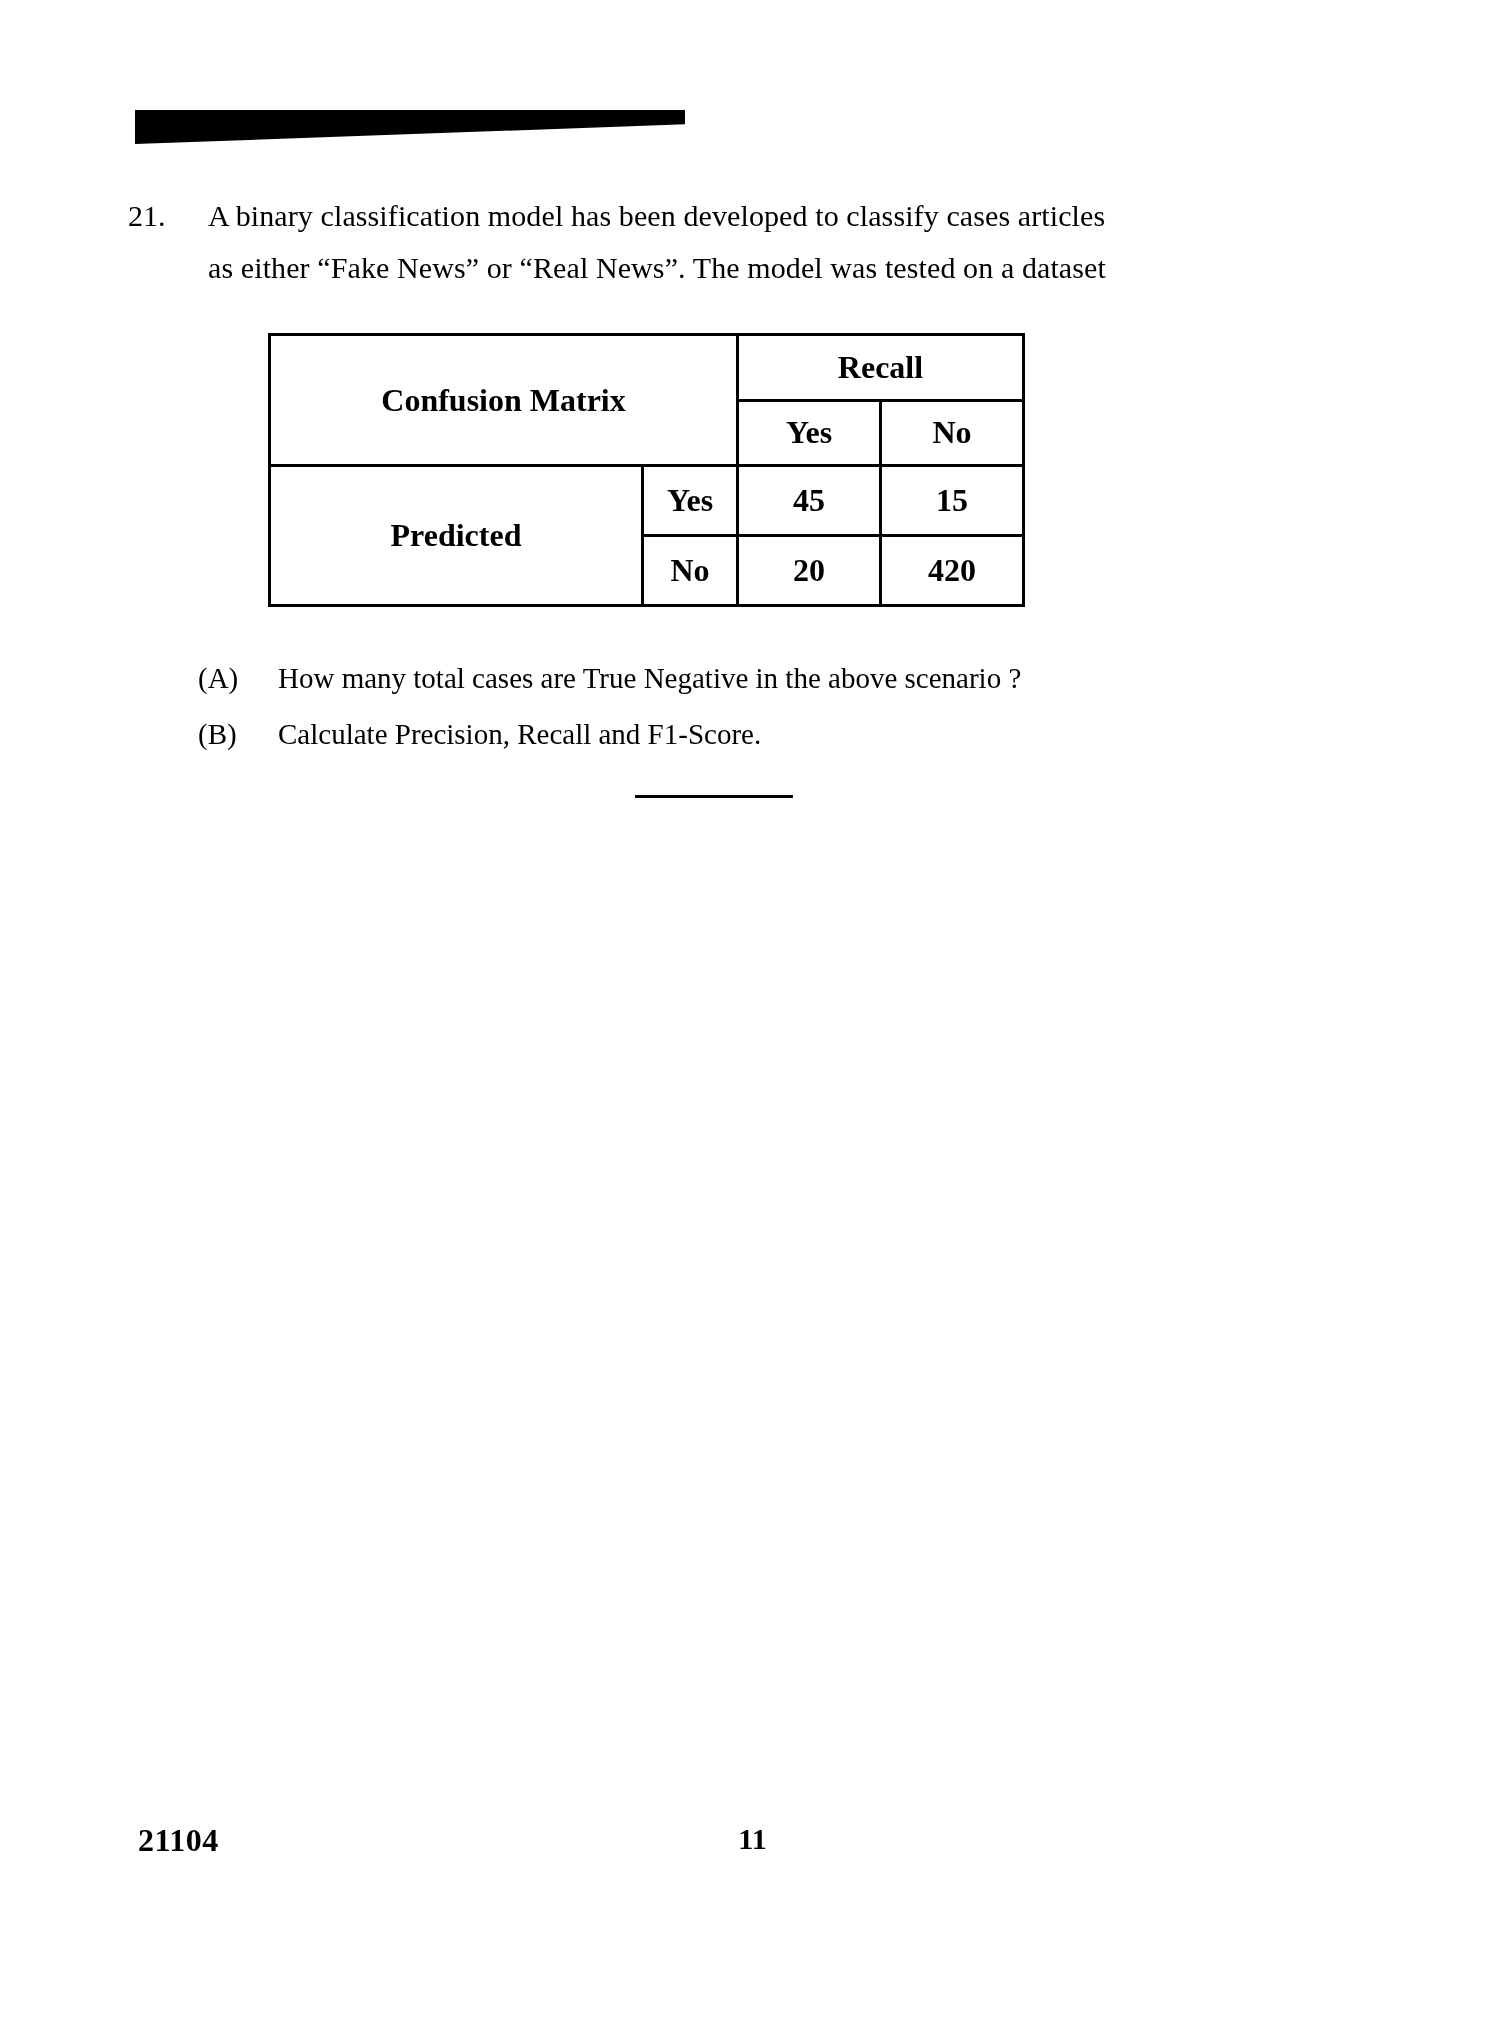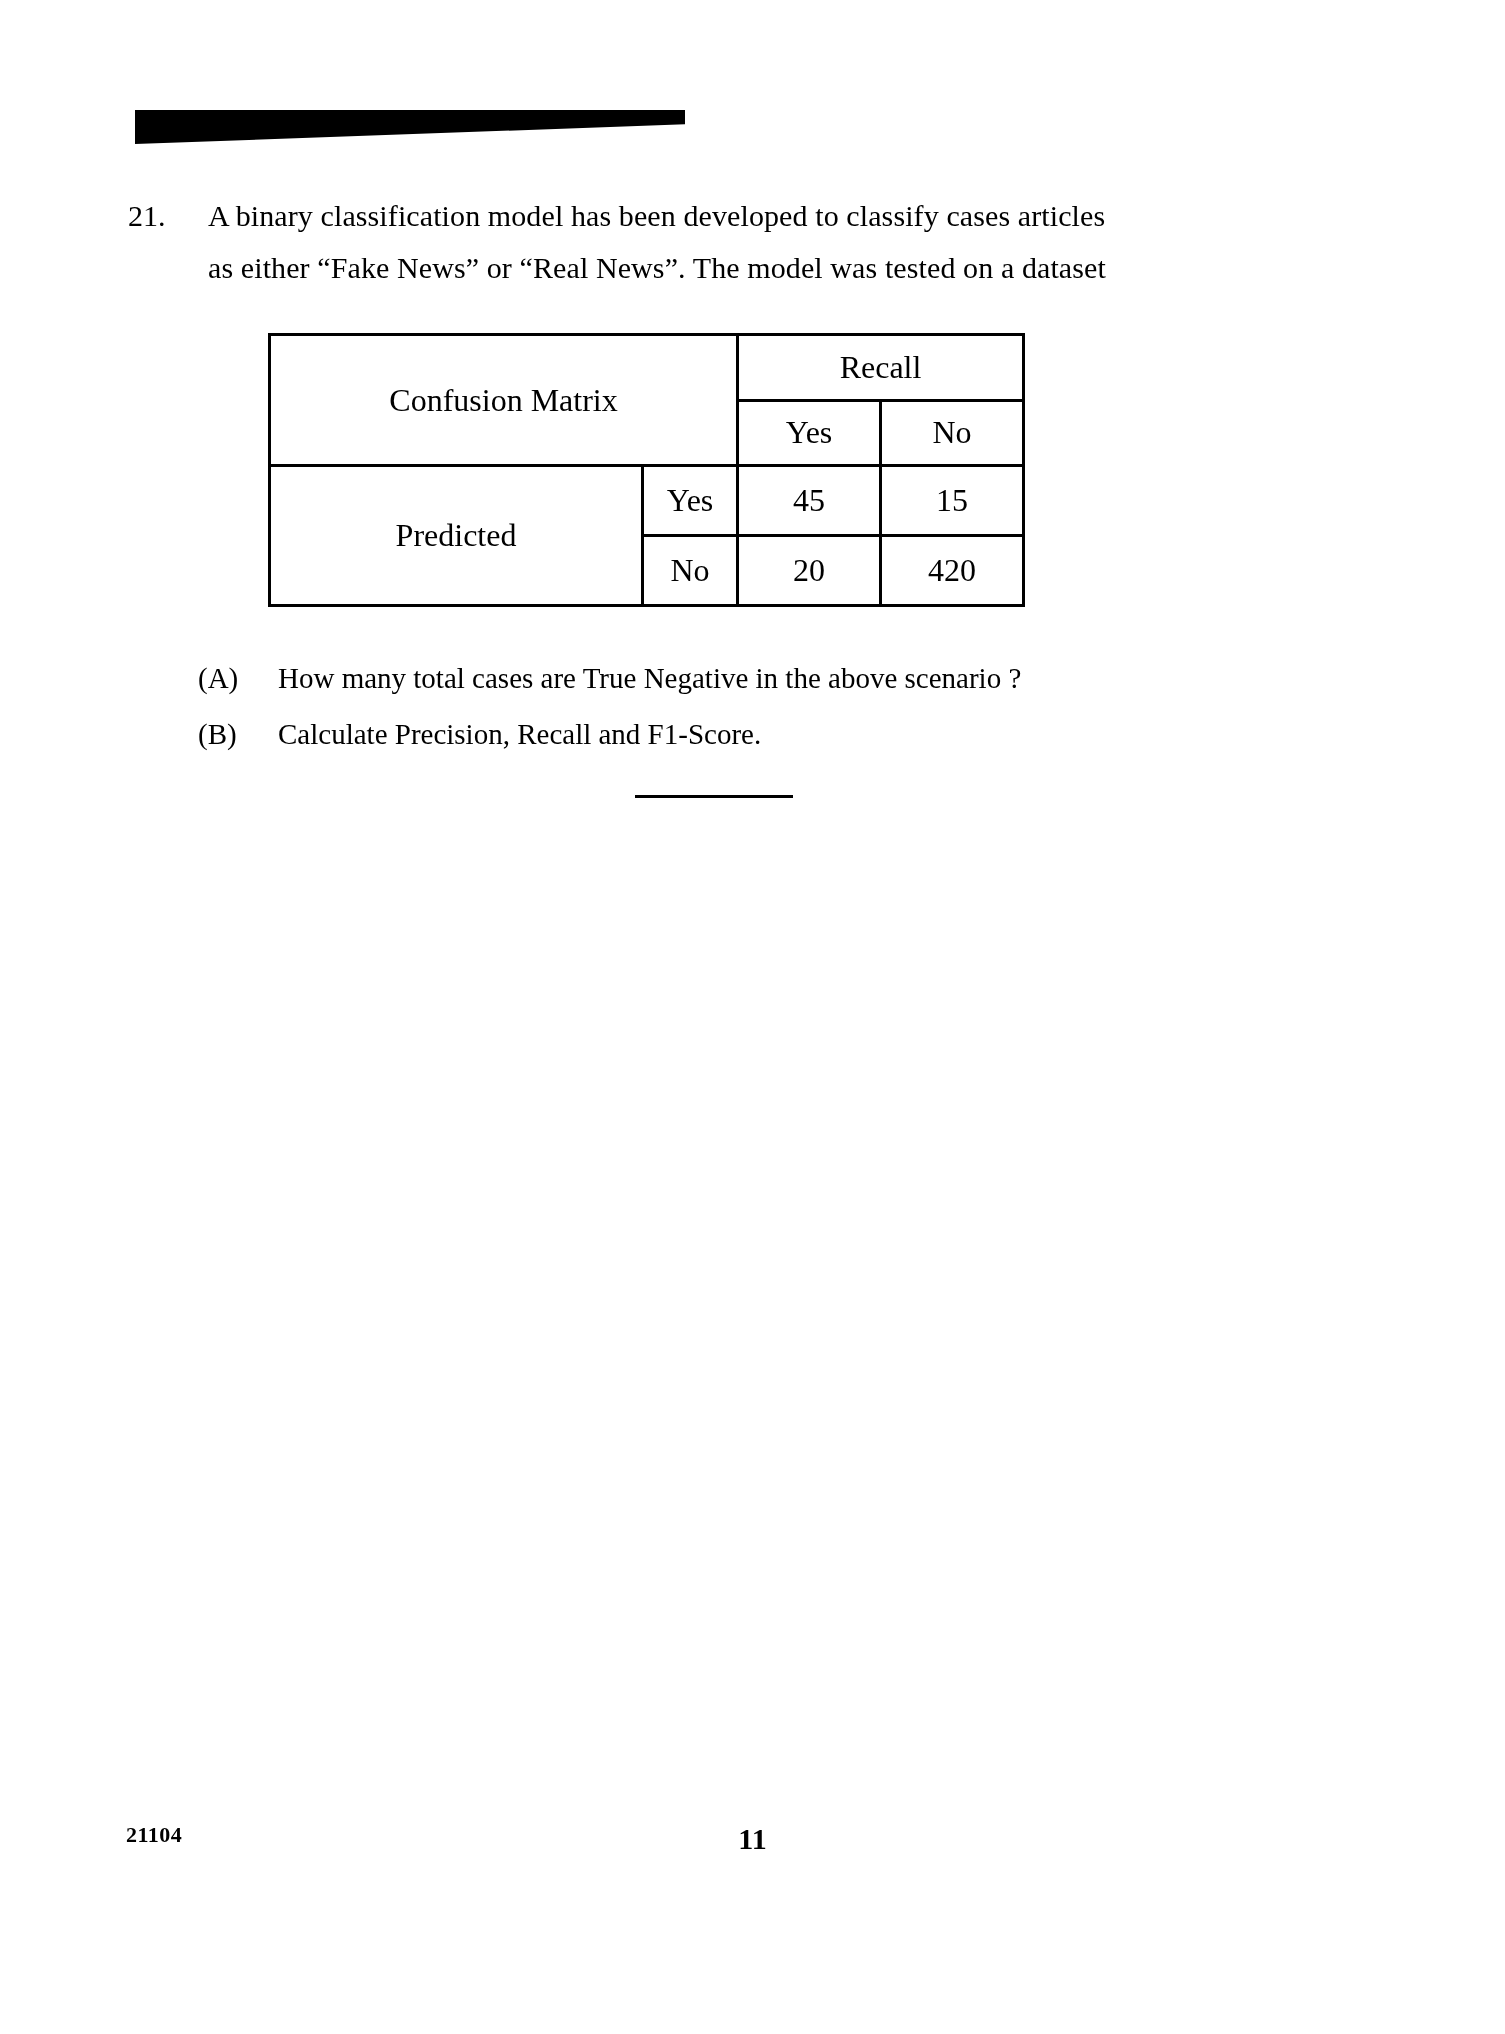--- a/index.html
+++ b/index.html
@@ -70,21 +70,21 @@
   
   .table-wrap {
     position: absolute;
     left: 268px;
     top: 333px;
   }
 
   table.cm {
     border-collapse: collapse;
     font-family: "Liberation Serif", serif;
-    font-weight: normal;
+    font-weight: bold;
   }
   table.cm td {
     border: 3px solid #000000;
     text-align: center;
     vertical-align: middle;
     padding: 0;
     font-size: 32px;
   }
 
   .cell-title {
@@ -147,23 +147,23 @@
     position: absolute;
     left: 635px;
     top: 795px;
     width: 158px;
     height: 0;
     border-top: 3px solid #000000;
   }
 
   .footer-left {
     position: absolute;
-    left: 126px;
+    left: 138px;
     top: 1822px;
-    font-size: 22px;
+    font-size: 32px;
     font-weight: bold;
     letter-spacing: 0.5px;
   }
   .footer-center {
     position: absolute;
     left: 0;
     top: 1822px;
     width: 1505px;
     text-align: center;
     font-size: 30px;

